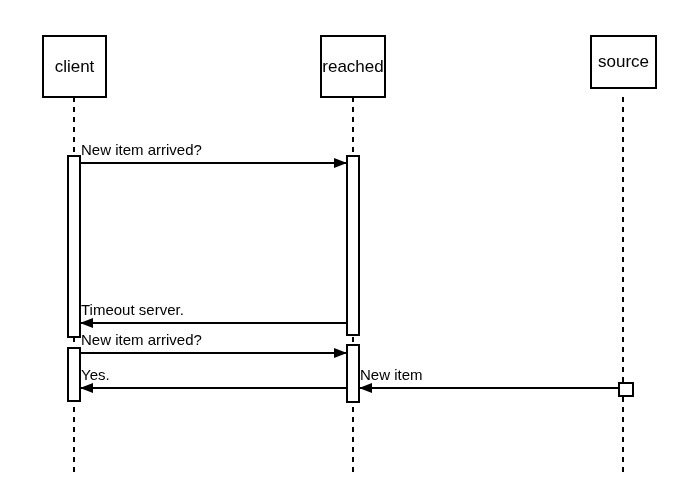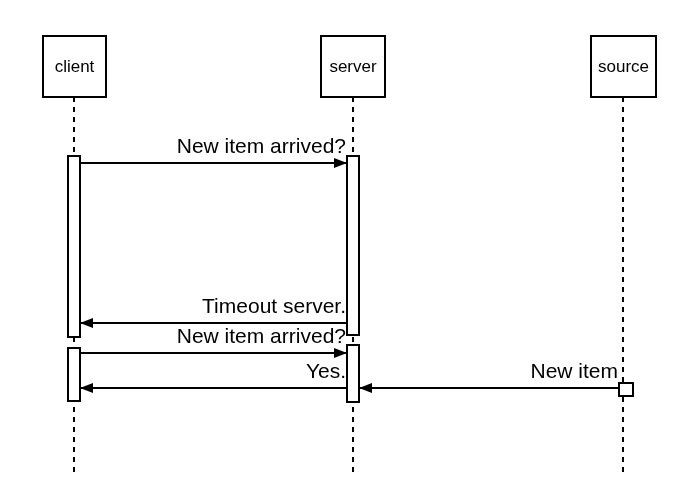--- a/index.html
+++ b/index.html
@@ -33,22 +33,22 @@
     position: absolute;
     box-sizing: border-box;
     border: 2px solid #000000;
     background: #ffffff;
     z-index: 2;
   }
   .message { position: absolute; height: 0; z-index: 4; }
   .msg-label {
     position: absolute;
     bottom: 4px; left: 0; right: 0;
-    text-align: right;
-    font-size: 21px;
+    text-align: left;
+    font-size: 15px;
     white-space: nowrap;
   }
   .msg-line {
     position: absolute;
     top: 0; left: 0; right: 0;
     height: 2px;
     background: #000000;
   }
   .arrow { position: absolute; width: 0; height: 0; top: -4px; }
   .arrow.right {
@@ -70,23 +70,23 @@
 <div class="canvas">
 
   <div class="lifeline" style="left:73px;  top:97px; height:378px;"></div>
   <div class="lifeline" style="left:352px; top:97px; height:378px;"></div>
   <div class="lifeline" style="left:622px; top:97px; height:378px;"></div>
 
   <div class="actor" style="left:42px;  top:35px; width:65px; height:63px;">
     <span>client</span>
   </div>
   <div class="actor" style="left:320px; top:35px; width:66px; height:63px;">
-    <span>server</span>
+    <span>reached</span>
   </div>
-  <div class="actor" style="left:590px; top:35px; width:67px; height:63px;">
+  <div class="actor" style="left:590px; top:35px; width:67px; height:54px;">
     <span>source</span>
   </div>
 
   <div class="activation" style="left:67px;  top:155px; width:14px; height:183px;"></div>
   <div class="activation" style="left:67px;  top:347px; width:14px; height:55px;"></div>
   <div class="activation" style="left:346px; top:155px; width:14px; height:181px;"></div>
   <div class="activation" style="left:346px; top:344px; width:14px; height:59px;"></div>
   <div class="activation" style="left:618px; top:382px; width:16px; height:15px;"></div>
 
   <div class="message" style="left:81px; top:162px; width:265px;">

